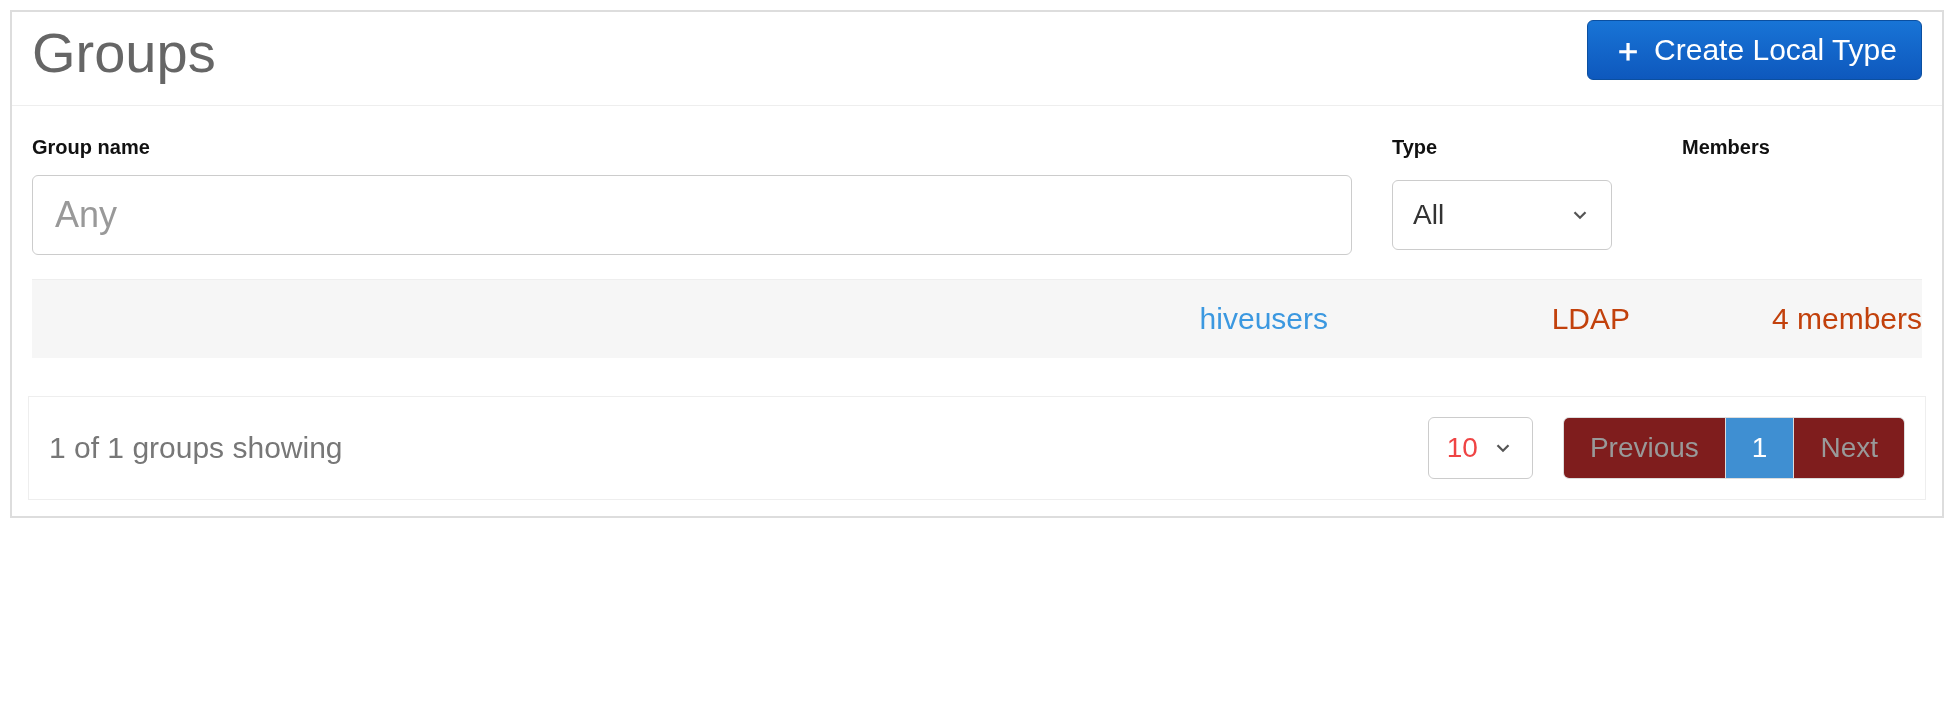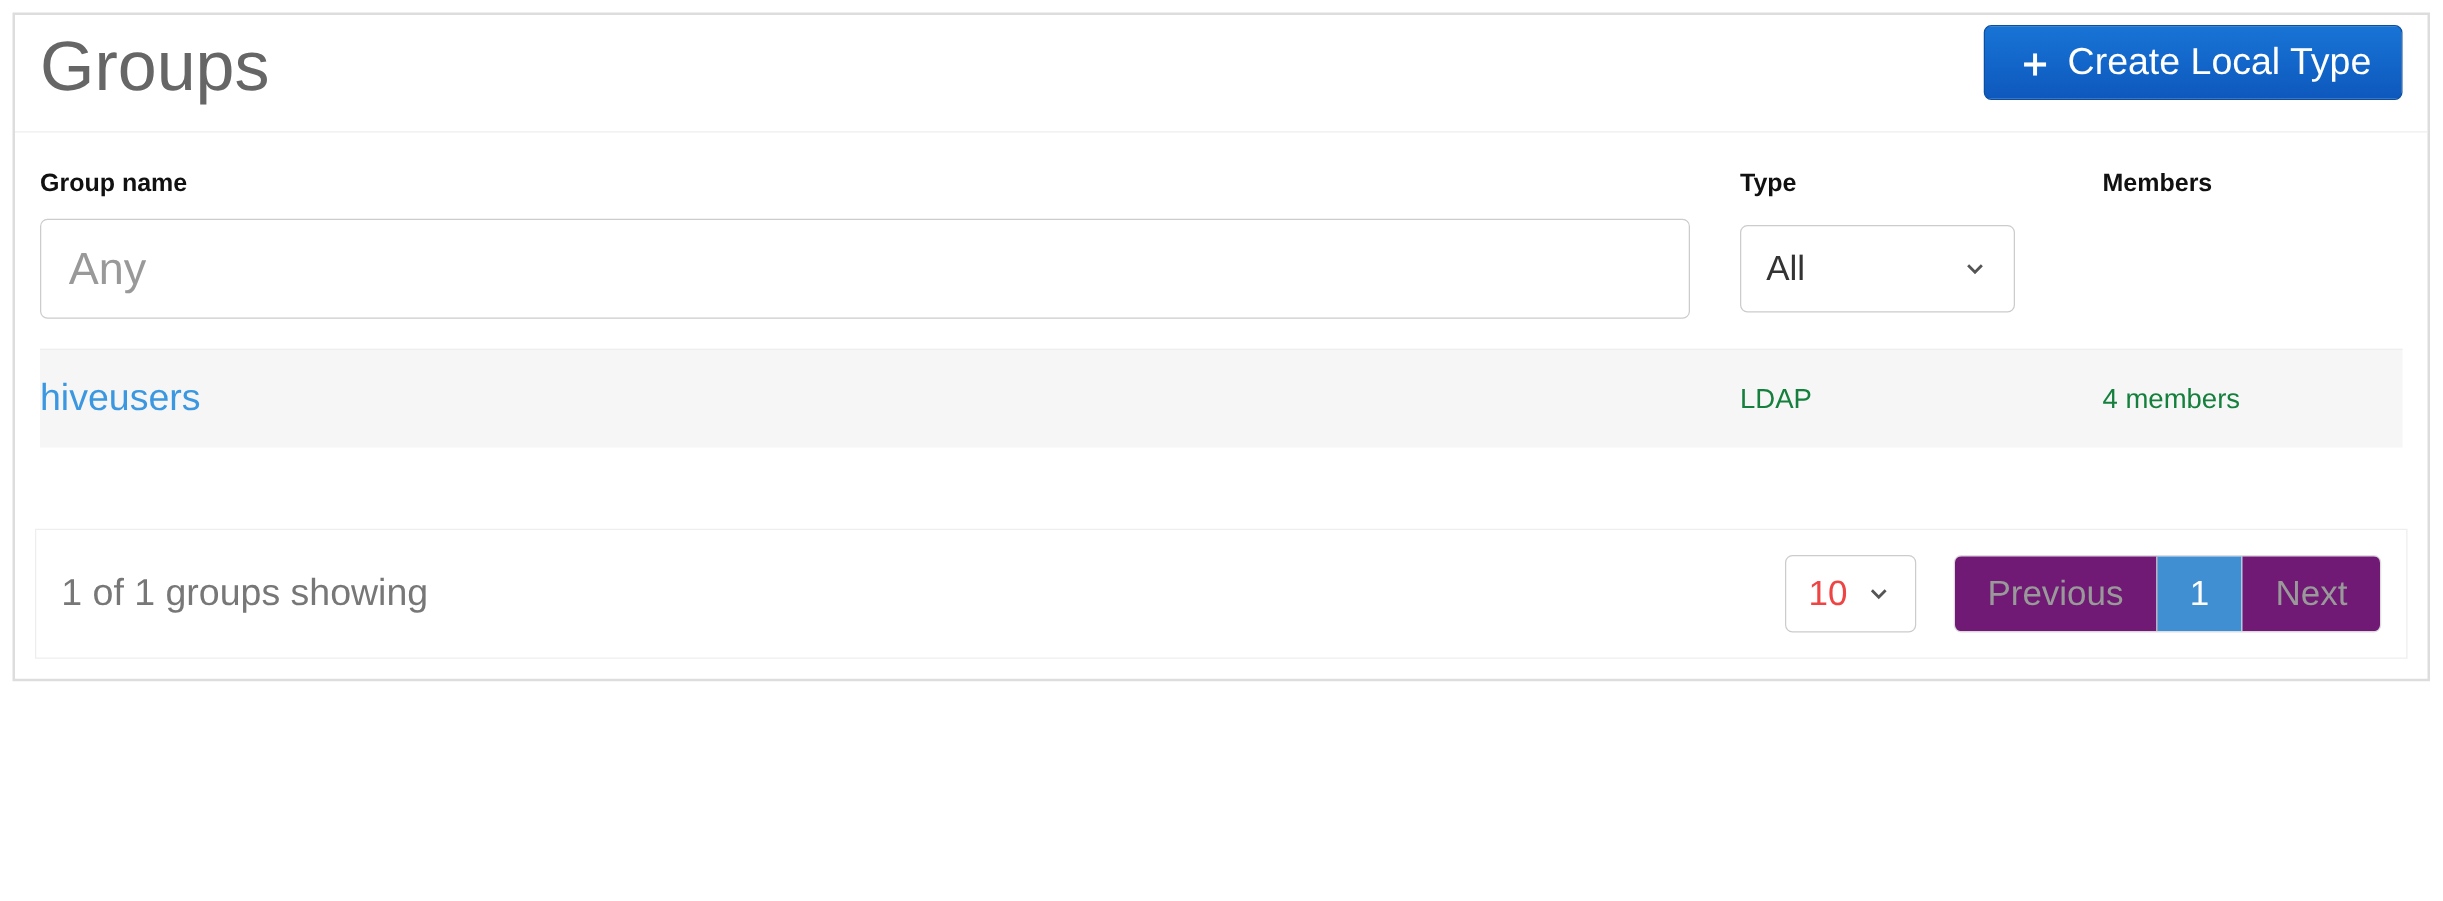--- a/index.html
+++ b/index.html
@@ -92,40 +92,41 @@
     align-items: center;
     cursor: pointer;
     color: #333;
   }
   .chevron-down {
     width: 22px; height: 22px;
   }
   .row {
     display: flex;
     align-items: center;
-    gap: 40px;
+    gap: 52px;
     padding: 22px 0;
     border-top: 1px solid #eee;
     background: #f6f6f6;
+    text-align: right;
   }
   .row .col-name a {
     color: #3b98e0;
     text-decoration: none;
     font-size: 30px;
   }
   .row .col-type, .row .col-members {
-    color: #15803d;
-    font-size: 22px;
+    color: #c2410c;
+    font-size: 30px;
   }
   .footer {
     display: flex;
     align-items: center;
     padding: 20px 20px;
     border: 1px solid #eee;
-    margin: 45px 16px 16px 16px;
+    margin: 18px 16px 16px 16px;
     gap: 30px;
   }
   .status {
     color: #777;
     font-size: 30px;
     flex: 1;
   }
   .perpage {
     border: 1px solid #ccc;
     border-radius: 6px;
@@ -137,21 +138,21 @@
     color: #ef4444;
     cursor: pointer;
   }
   .pager {
     display: inline-flex;
     border: 1px solid #ddd;
     border-radius: 6px;
     overflow: hidden;
   }
   .pager button {
-    background: #701a75;
+    background: #7f1d1d;
     border: none;
     border-right: 1px solid #ddd;
     padding: 14px 26px;
     font-size: 28px;
     color: #999;
     cursor: pointer;
   }
   .pager button:last-child { border-right: none; }
   .pager .active {
     background: #3f8fd2;

